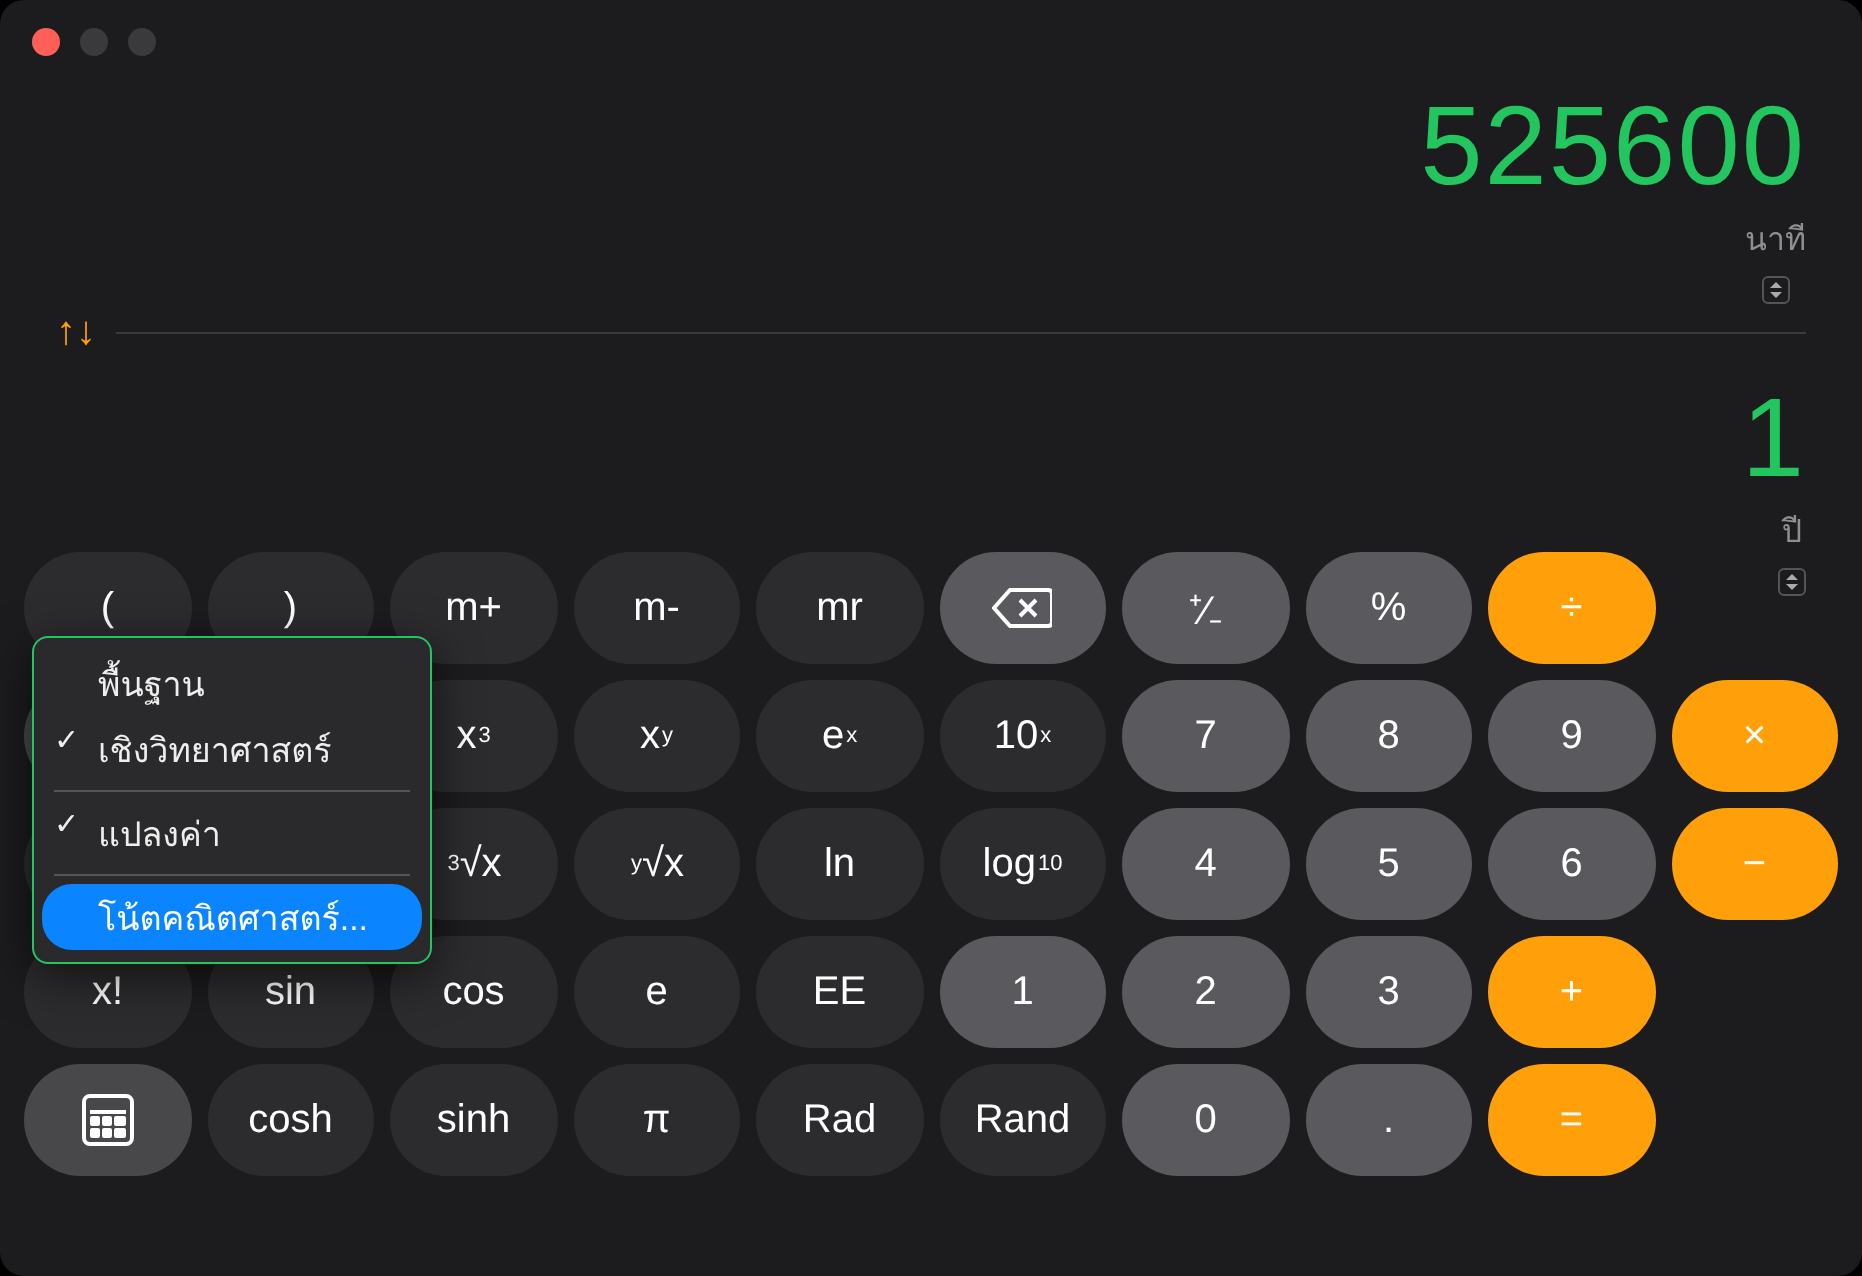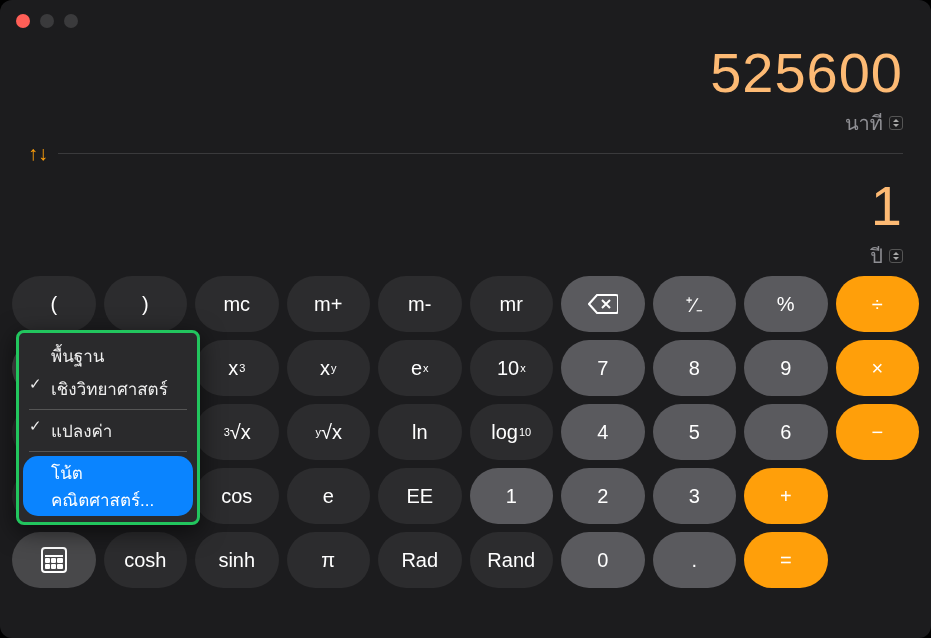--- a/index.html
+++ b/index.html
@@ -9,37 +9,37 @@
 .dot { width: 14px; height: 14px; border-radius: 50%; }
 .dot.red { background: #ff5f57; }
 .dot.yellow { background: #3a3a3c; }
 .dot.green { background: #3a3a3c; }
 .display { position: absolute; top: 0; left: 0; right: 0; height: 270px; padding: 40px 28px 16px 28px; display: flex; flex-direction: column; color: #fff; }
 .row1 { flex:1; display:flex; flex-direction:column; align-items:flex-end; justify-content:center; }
 .row2 { flex:1; display:flex; flex-direction:column; align-items:flex-end; justify-content:center; padding-top:6px; }
 .divider-row { display:flex; align-items:center; gap:10px; margin: 4px 0; }
 .divider-line { flex:1; height:1px; background:#3a3a3c; }
 .swap-icon { color:#ff9f0a; font-size:20px; line-height:1; }
-.big-num { font-size: 56px; font-weight: 300; color: #fdba74; letter-spacing: 1px; }
-.unit-row { display:flex; align-items:center; gap:6px; color:#8e8e93; font-size:20px; margin-top:2px; }
+.big-num { font-size: 56px; font-weight: 300; color: #22c55e; letter-spacing: 1px; }
+.unit-row { display:flex; align-items:center; gap:6px; color:#8e8e93; font-size:16px; margin-top:2px;flex-direction:column; }
 .unit-dd { width:14px; height:14px; border:1px solid #555; border-radius:3px; display:flex; align-items:center; justify-content:center; position:relative; }
 .unit-dd::before { content:""; border-left:3px solid transparent; border-right:3px solid transparent; border-bottom:3px solid #aaa; position:absolute; top:2px; }
 .unit-dd::after { content:""; border-left:3px solid transparent; border-right:3px solid transparent; border-top:3px solid #aaa; position:absolute; bottom:2px; }
 
 .keypad { position:absolute; left:0; right:0; bottom:0; height:370px; padding: 8px 12px 12px 12px; }
 .keyrow { display:grid; grid-template-columns: repeat(11, 1fr); gap:8px; margin-bottom:8px; }
 .key { height:56px; border-radius:30px; background:#333336; color:#fff; font-size:20px; display:flex; align-items:center; justify-content:center; cursor:pointer; user-select:none; position:relative; }
 .key.dark { background:#2c2c2e; }
 .key.light { background:#5a5a5e; }
 .key.orange { background:#ff9f0a; color:#fff; }
 .key.toggle { background:#48484a; }
 .key sup { font-size:11px; vertical-align: super; margin-left:1px; }
 .key sub { font-size:11px; vertical-align: sub; margin-left:1px; }
 
-.popup { position:absolute; left:16px; top:330px; width:184px; background:#2a2a2c; border:3px solid #22c55e; border-radius:8px; padding:6px 0; box-shadow:0 6px 24px rgba(0,0,0,.6); z-index:20; backdrop-filter: blur(20px); }
+.popup { position:absolute; left:16px; top:318px; width:200px; background:#2a2a2c; border:1px solid #22c55e; border-radius:8px; padding:6px 0; box-shadow:0 6px 24px rgba(0,0,0,.6); z-index:20; backdrop-filter: blur(20px); }
 .popup-item { padding:3px 14px 3px 32px; font-size:17px; color:#eee; position:relative; cursor:pointer; }
 .popup-item.checked::before { content:"✓"; position:absolute; left:10px; top:3px; font-size:15px; color:#eee; }
 .popup-item.highlight { background:#0a84ff; color:#fff; border-radius:15px; margin:0 4px; padding-left:28px; }
 .popup-sep { height:1px; background:#555; margin:4px 10px; }
 
 .calc-icon { width:26px; height:26px; border:2px solid #fff; border-radius:4px; display:flex; flex-direction:column; padding:2px; gap:1px; }
 .calc-icon .screen { height:6px; background:transparent; border-bottom:2px solid #fff; }
 .calc-icon .btns { flex:1; display:grid; grid-template-columns:1fr 1fr 1fr; gap:1px; }
 .calc-icon .btns span { background:#fff; border-radius:1px; }
 
@@ -75,21 +75,20 @@
         <span>ปี</span>
         <span class="unit-dd"></span>
       </div>
     </div>
   </div>
 
   <div class="keypad">
     <div class="keyrow">
       <div class="key dark">(</div>
       <div class="key dark">)</div>
-      <div class="key dark">mc</div>
       <div class="key dark">m+</div>
       <div class="key dark">m-</div>
       <div class="key dark">mr</div>
       <div class="key light">
         <span class="bs-icon">
           <svg viewBox="0 0 30 22">
               <path d="M9 2 L28 2 Q30 2 30 4 L30 18 Q30 20 28 20 L9 20 L1 11 Z" fill="none" stroke="#fff" stroke-width="2"></path>
               <path d="M14 7 L22 15 M22 7 L14 15" stroke="#fff" stroke-width="2"></path>
             </svg>
         </span>

